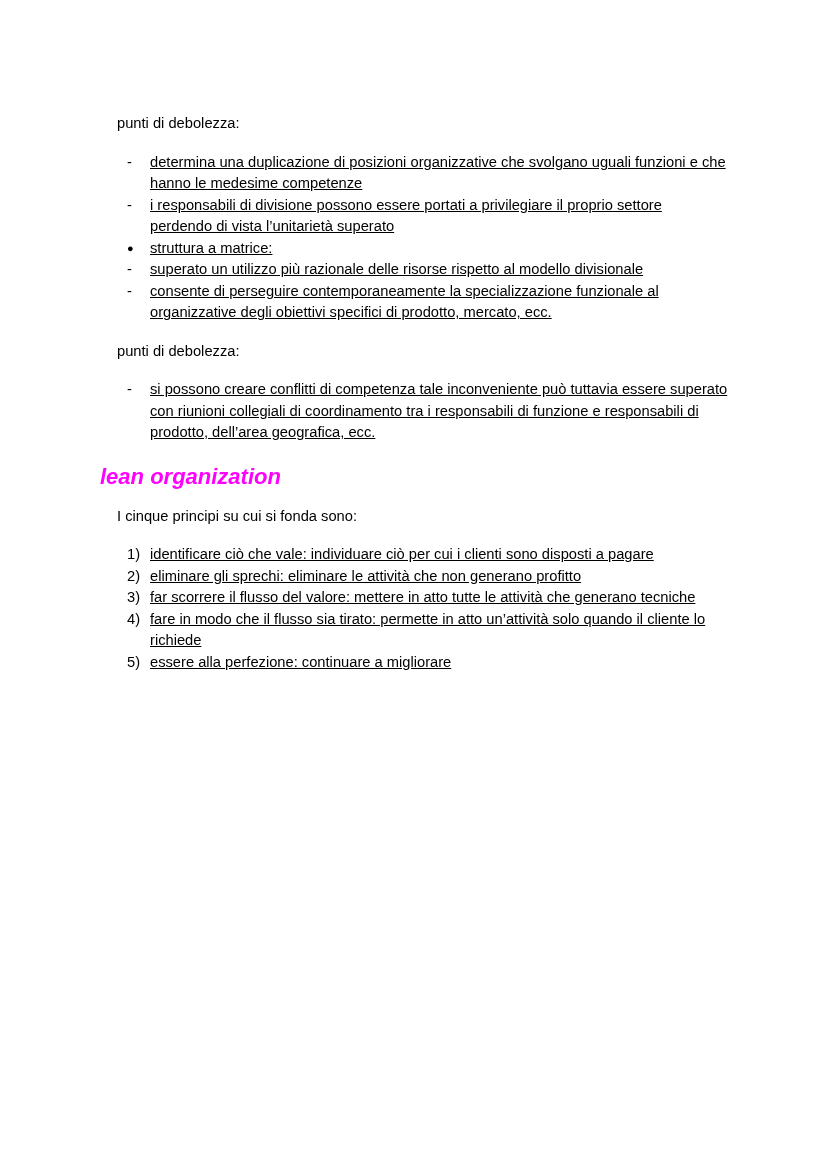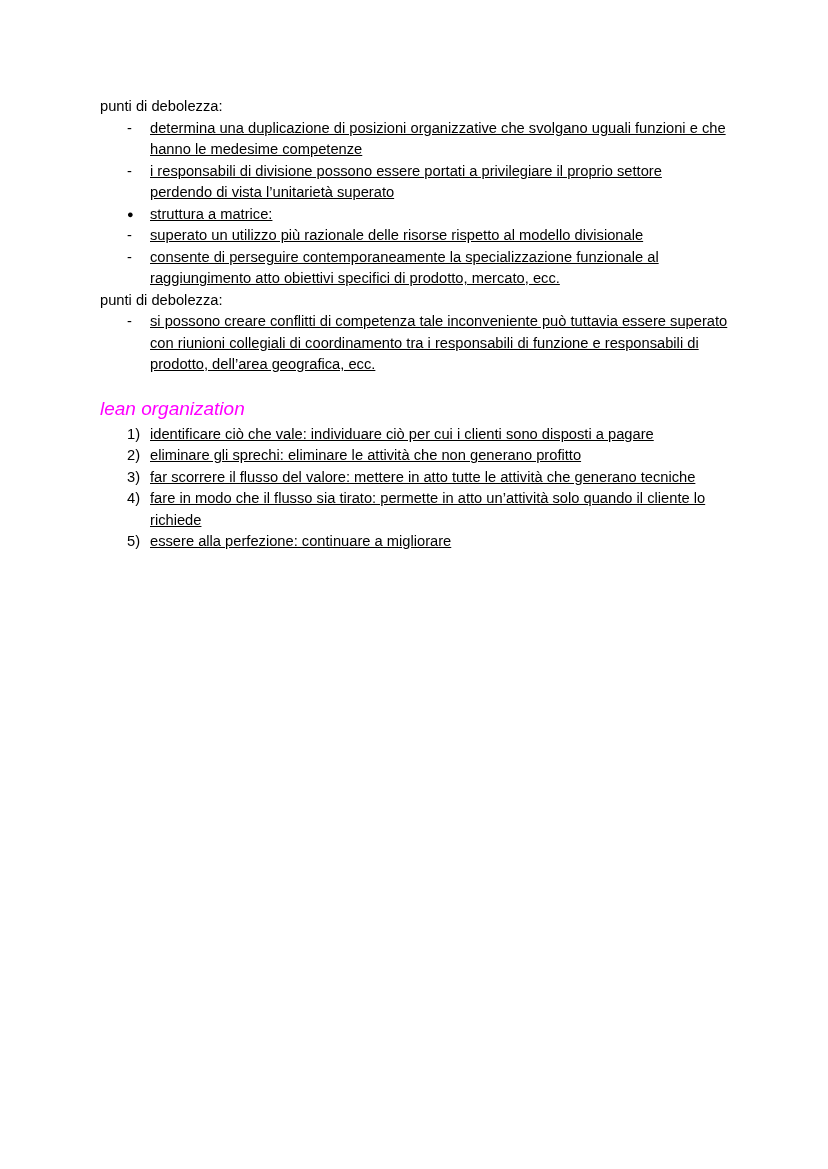--- a/index.html
+++ b/index.html
@@ -15,21 +15,21 @@
     background: #ffffff;
     box-sizing: border-box;
     padding: 96px 100px 0 100px;
     font-family: "Liberation Sans", sans-serif;
     font-size: 14.7px;
     line-height: 21.5px;
     color: #000000;
     overflow: hidden;
   }
   .para {
-    margin: 0;
+    margin: 17px;
   }
   .li {
     display: flex;
     align-items: flex-start;
     padding-left: 27px;
     margin: 0;
   }
   .li .marker {
     flex: none;
     width: 23px;
@@ -37,23 +37,23 @@
   .li.bullet .marker {
     font-size: 11px;
     line-height: 21.5px;
   }
   .li .text {
     flex: 1;
     text-decoration: underline;
   }
   .lean-heading {
     margin: 21px 0 3px 0;
-    font-size: 19px;
+    font-size: 22px;
     line-height: 24px;
-    font-weight: normal;
+    font-weight: bold;
     font-style: italic;
     color: #ff00ff;
   }
 </style>
 </head>
 <body>
 
 <div class="page">
 
   <div class="para">punti di debolezza:</div>
@@ -74,32 +74,33 @@
   </div>
 
 
   <div class="li dash">
     <span class="marker">-</span>
     <span class="text">superato un utilizzo più razionale delle risorse rispetto al modello divisionale</span>
   </div>
 
   <div class="li dash">
     <span class="marker">-</span>
-    <span class="text">consente di perseguire contemporaneamente la specializzazione funzionale al raggiungimento atto obiettivi specifici di prodotto, mercato, ecc.</span>
+    <span class="text">consente di perseguire contemporaneamente la specializzazione funzionale al organizzative degli obiettivi specifici di prodotto, mercato, ecc.</span>
   </div>
 
   <div class="para">punti di debolezza:</div>
 
   <div class="li dash">
     <span class="marker">-</span>
     <span class="text">si possono creare conflitti di competenza tale inconveniente può tuttavia essere superato con riunioni collegiali di coordinamento tra i responsabili di funzione e responsabili di prodotto, dell’area geografica, ecc.</span>
   </div>
 
   <h2 class="lean-heading">lean organization</h2>
 
+  <div class="para">I cinque principi su cui si fonda sono:</div>
 
   <div class="li numbered">
     <span class="marker">1)</span>
     <span class="text">identificare ciò che vale: individuare ciò per cui i clienti sono disposti a pagare</span>
   </div>
 
   <div class="li numbered">
     <span class="marker">2)</span>
     <span class="text">eliminare gli sprechi: eliminare le attività che non generano profitto</span>
   </div>

